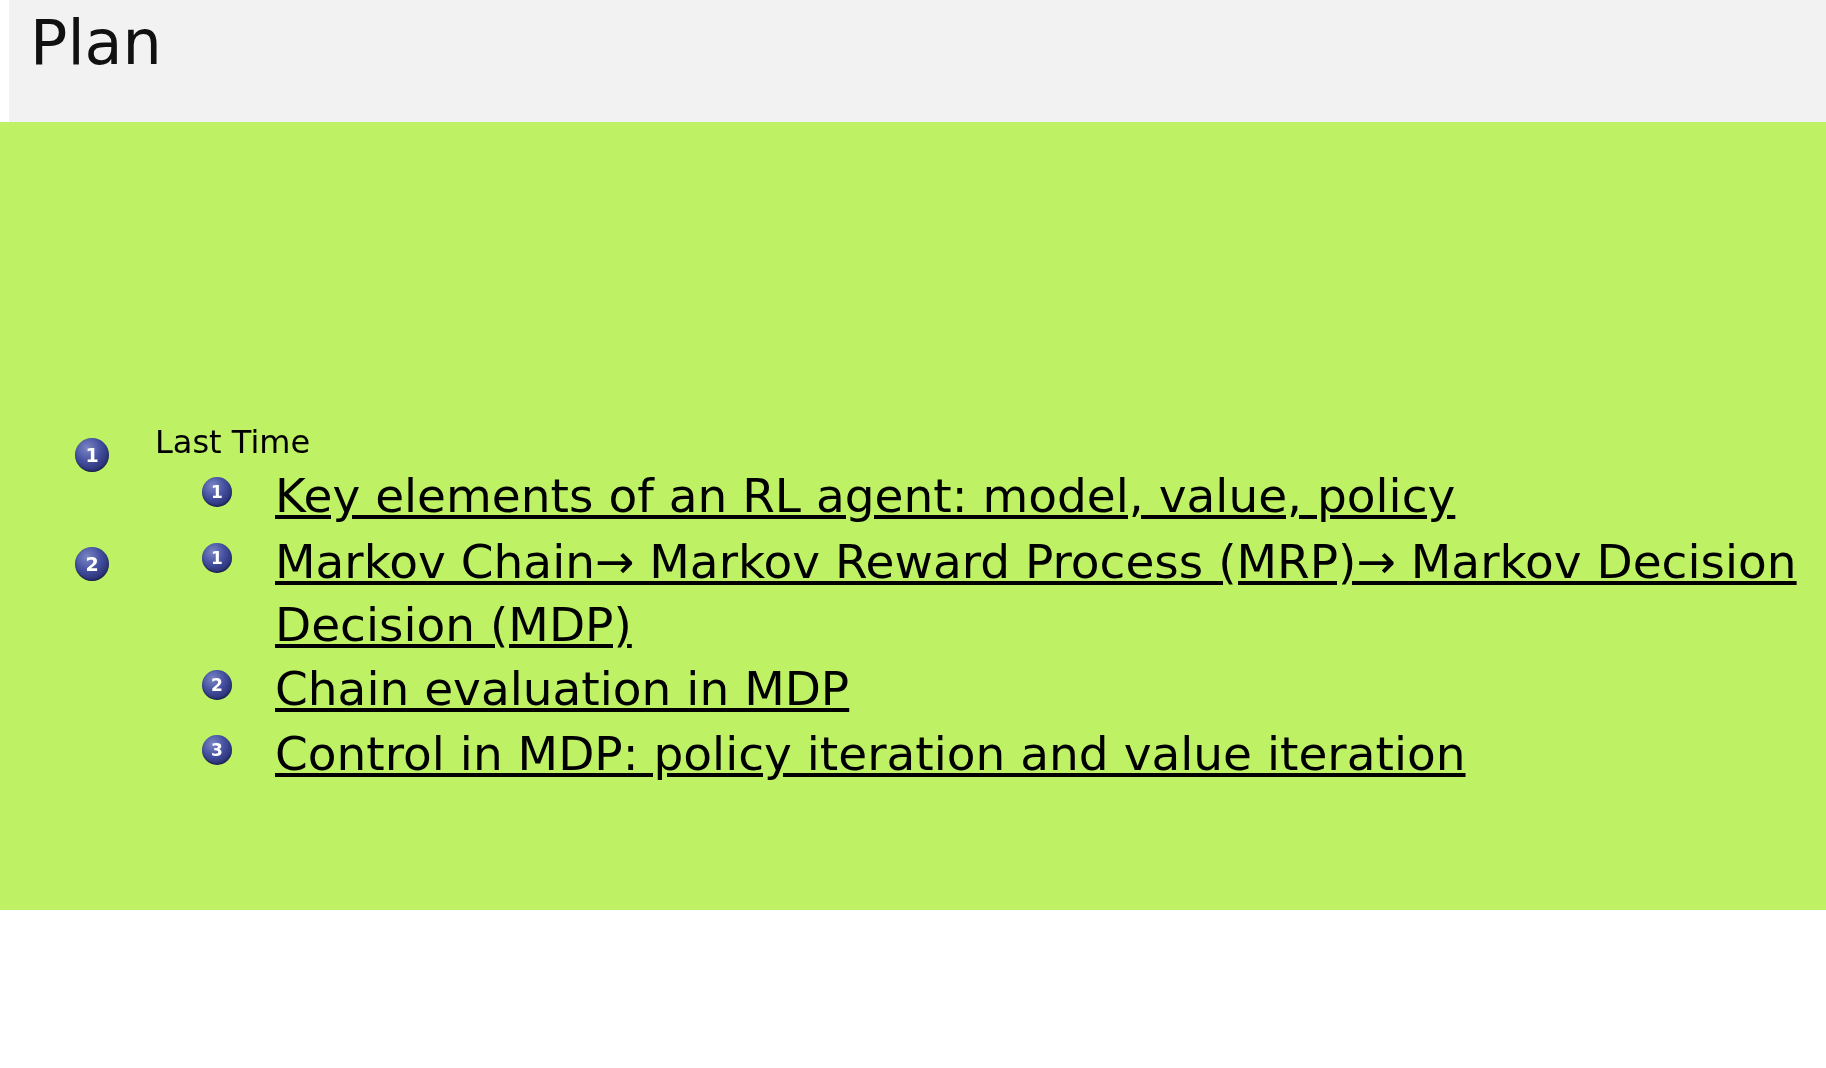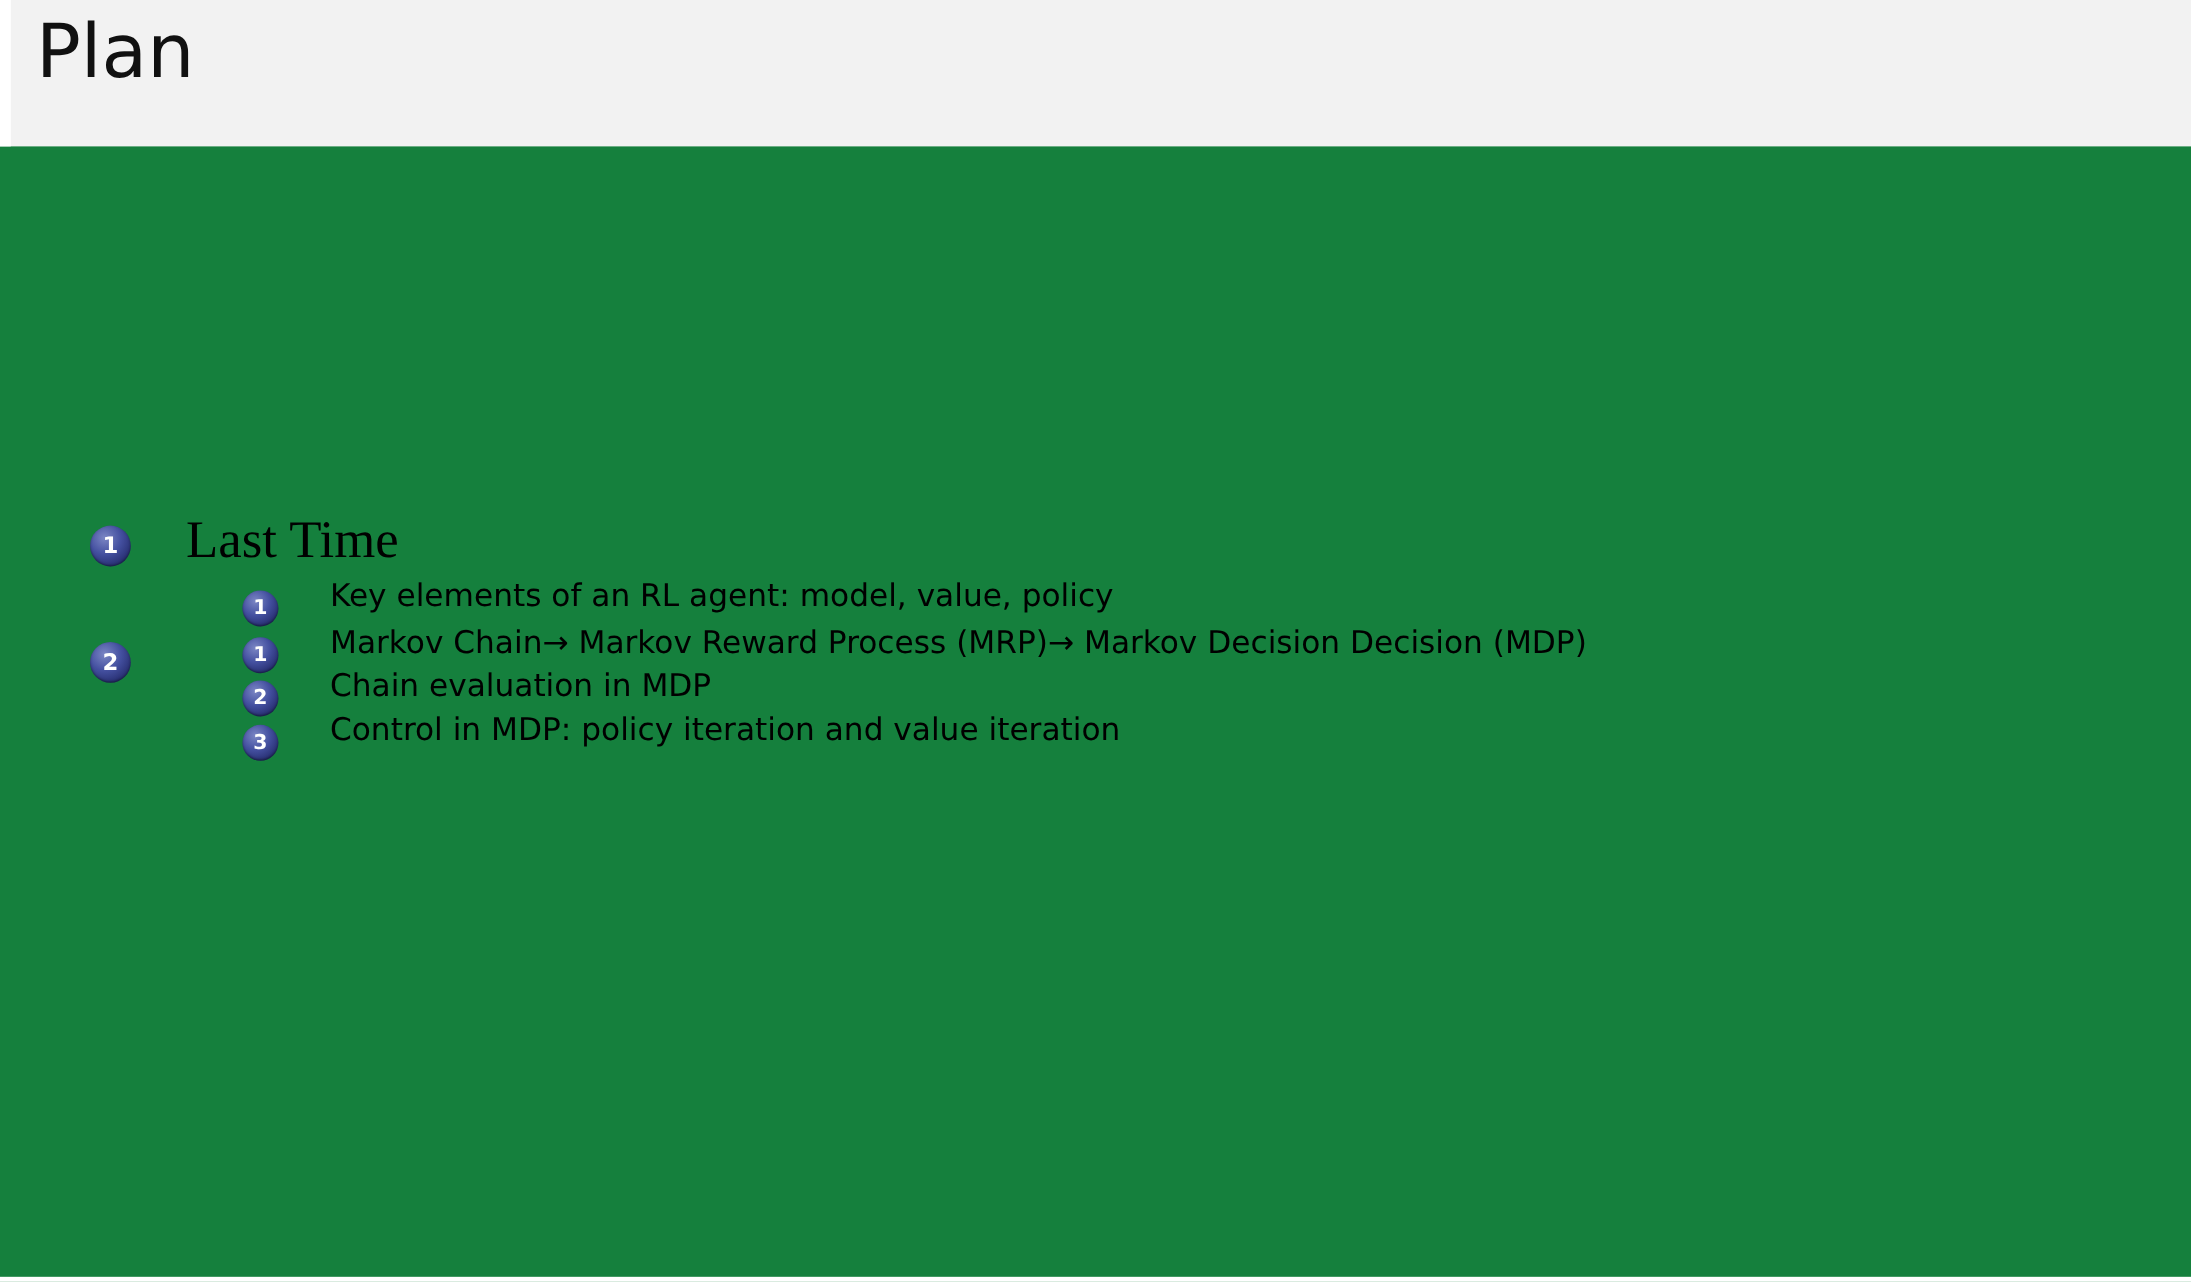--- a/index.html
+++ b/index.html
@@ -11,22 +11,22 @@
     width: 1826px;
     height: 1068px;
     font-family: "DejaVu Sans", sans-serif;
     color: #000000;
     overflow: hidden;
   }
 
   .slide {
     position: relative;
     width: 1826px;
-    height: 1064px;
-    background: #15803d;
+    height: 910px;
+    background: #bef264;
   }
 
   .title-bar {
     position: absolute;
     left: 0;
     top: 0;
     width: 1826px;
     height: 122px;
     background: #f2f2f2;
     box-sizing: border-box;
@@ -74,42 +74,42 @@
     padding: 0;
   }
 
   li.item1 {
     position: relative;
     padding-left: 80px;
     margin-bottom: 4px;
   }
 
   li.item1 > .label {
-    font-size: 44px;
+    font-size: 32px;
     line-height: 1.28;
     color: #000000;
-    font-family: Liberation Serif, serif;
   }
 
   ol.level2 {
     margin-top: 2px;
     margin-left: 47px;
   }
 
   li.item2 {
     position: relative;
     padding-left: 73px;
     margin-bottom: 2px;
   }
 
   li.item2 > .label {
-    font-size: 26px;
+    font-size: 47px;
     line-height: 1.33;
     color: #000000;
     display: block;
+    text-decoration: underline;
   }
 
   
   .ball {
     position: absolute;
     left: 0;
     display: inline-block;
     border-radius: 50%;
     color: #ffffff;
     text-align: center;

